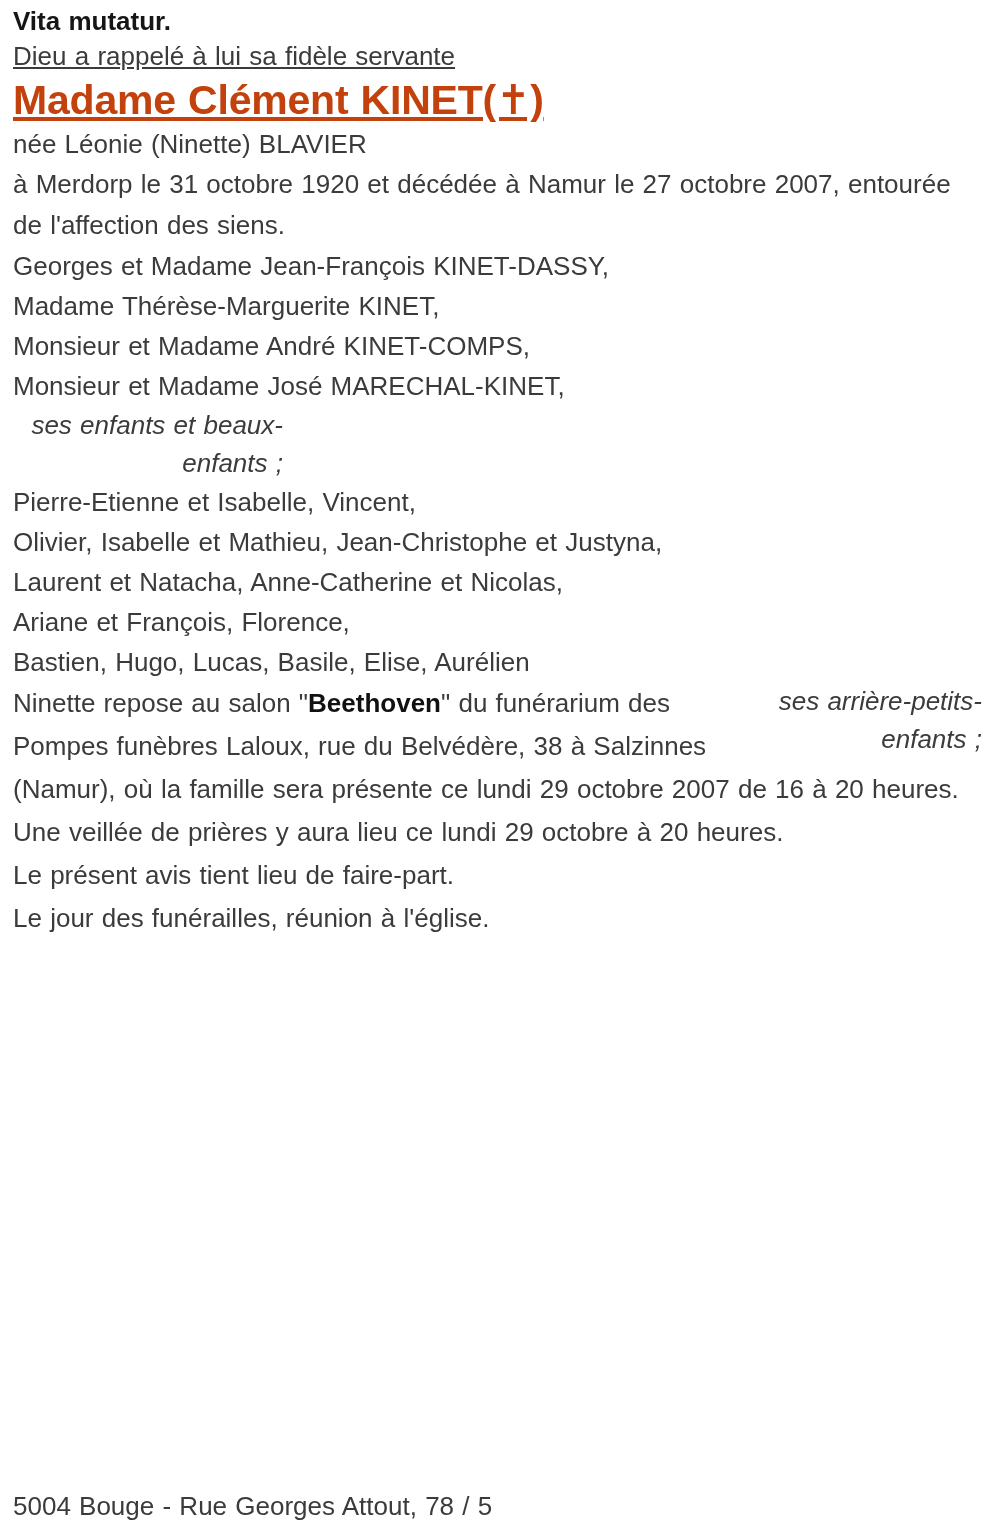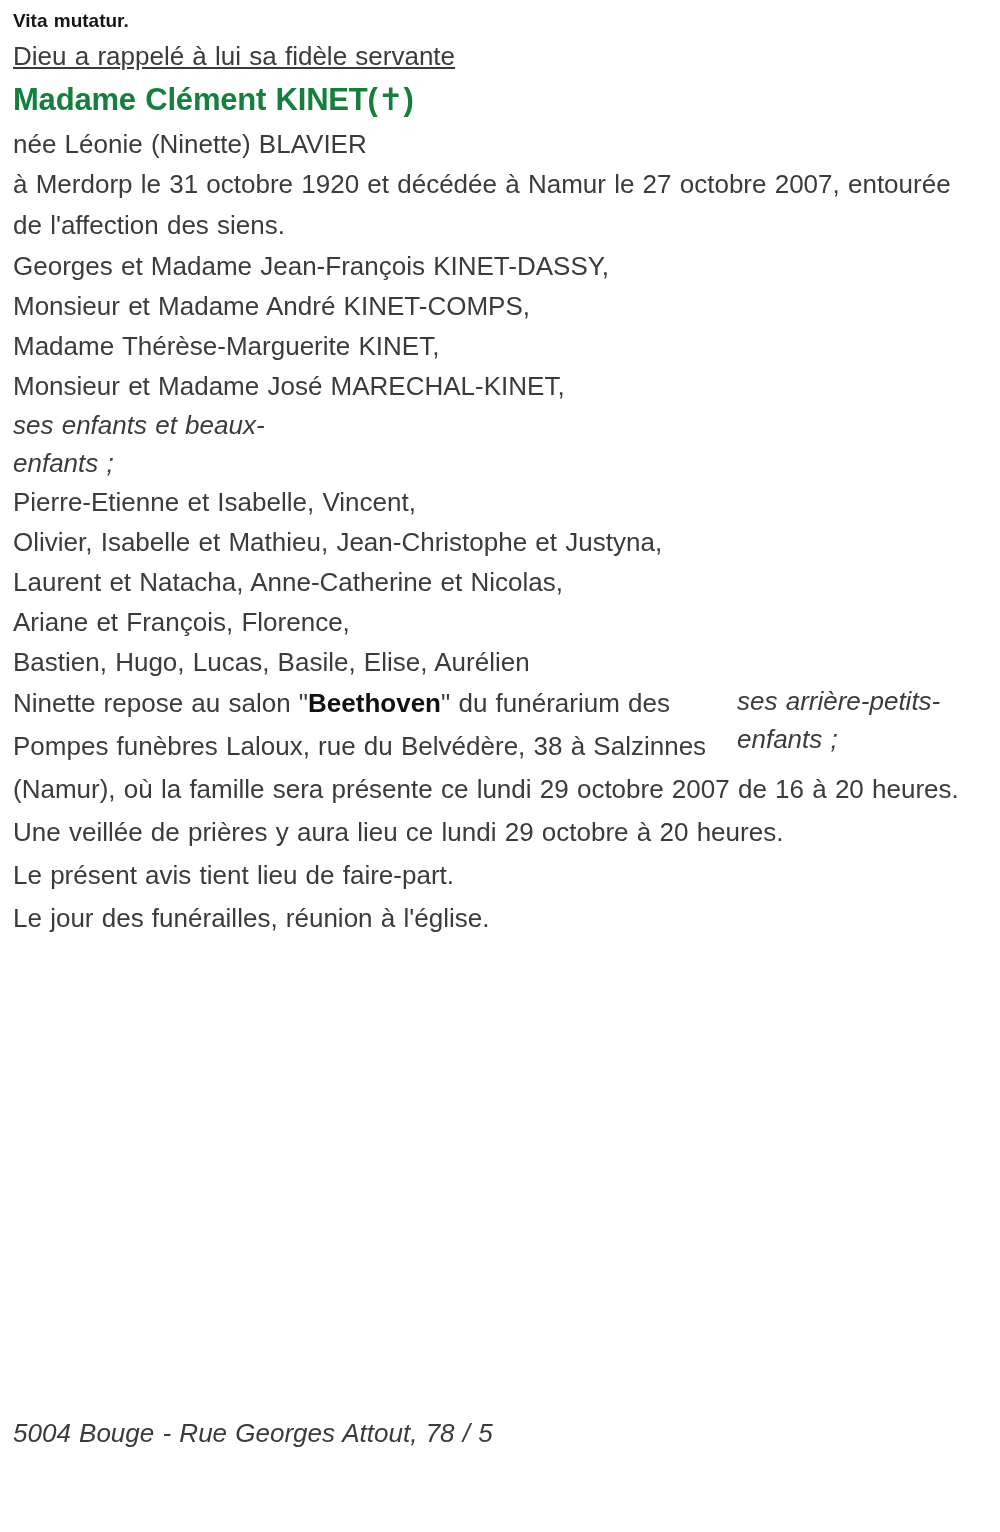--- a/index.html
+++ b/index.html
@@ -14,86 +14,86 @@
     font-size: 26px;
     color: #3b3b3b;
     line-height: 40px;
     word-spacing: 1px;
     overflow: hidden;
   }
   .page p, .page h1, .page div { margin: 0; padding: 0; }
 
   .motto {
     margin-top: 4px;
-    font-size: 19px;
+    font-size: 26px;
     line-height: 30px;
     font-weight: 700;
     color: #161616;
   }
   .intro { margin-top: 42px; text-decoration: underline; }
   .title {
     margin-top: 28px;
-    font-size: 31px;
+    font-size: 41px;
     line-height: 48px;
     font-weight: 700;
-    color: #15803d;
+    color: #c2410c;
     letter-spacing: -0.2px;
+    text-decoration: underline;
   }
   .nee   { margin-top: 38px; }
   .dates { margin-top: 36px; line-height: 41px; }
   .part  { margin-top: 9px; }
 
   .list { margin-top: 10px; }
   .list-line { line-height: 40px; }
 
   .rel-label {
     font-style: italic;
-    text-align: left;
+    text-align: right;
     line-height: 38px;
   }
   .label-children      { width: 270px; margin: 2px 0 0 auto; }
   .label-grandchildren { width: 290px; margin: 0 0 0 auto; }
   .label-great {
     float: right;
     width: 245px;
     margin-top: 6px;
   }
 
   .para { margin-top: 12px; line-height: 43px; }
   .ceremony { margin-top: 44px; }
   .bold { font-weight: 700; color: #111111; }
 
   .address {
     position: absolute;
     left: 13px;
-    top: 1413px;
+    top: 1486px;
     line-height: 40px;
-    font-style: italic;
   }
 </style>
 </head>
 <body>
 
 <div class="page">
 
   <p class="motto">Vita mutatur.</p>
 
   <p class="intro">Dieu a rappelé à lui sa fidèle servante</p>
 
   <h1 class="title">Madame Clément KINET(✝)</h1>
 
   <p class="nee">née Léonie (Ninette) BLAVIER</p>
 
   <p class="dates">à Merdorp le 31 octobre 1920 et décédée à Namur le 27 octobre 2007, entourée de l'affection des siens.</p>
 
 
   <div class="list">
     <div class="list-line">Georges et Madame Jean-François KINET-DASSY,</div>
+    <div class="list-line">Madame Thérèse-Marguerite KINET,</div>
     <div class="list-line">Monsieur et Madame André KINET-COMPS,</div>
-    <div class="list-line">Madame Thérèse-Marguerite KINET,</div>
     <div class="list-line">Monsieur et Madame José MARECHAL-KINET,</div>
   </div>
 
   <div class="rel-label label-children">ses enfants et beaux-enfants ;</div>
 
   <div class="list">
     <div class="list-line">Pierre-Etienne et Isabelle, Vincent,</div>
     <div class="list-line">Olivier, Isabelle et Mathieu, Jean-Christophe et Justyna,</div>
     <div class="list-line">Laurent et Natacha, Anne-Catherine et Nicolas,</div>
     <div class="list-line">Ariane et François, Florence,</div>

